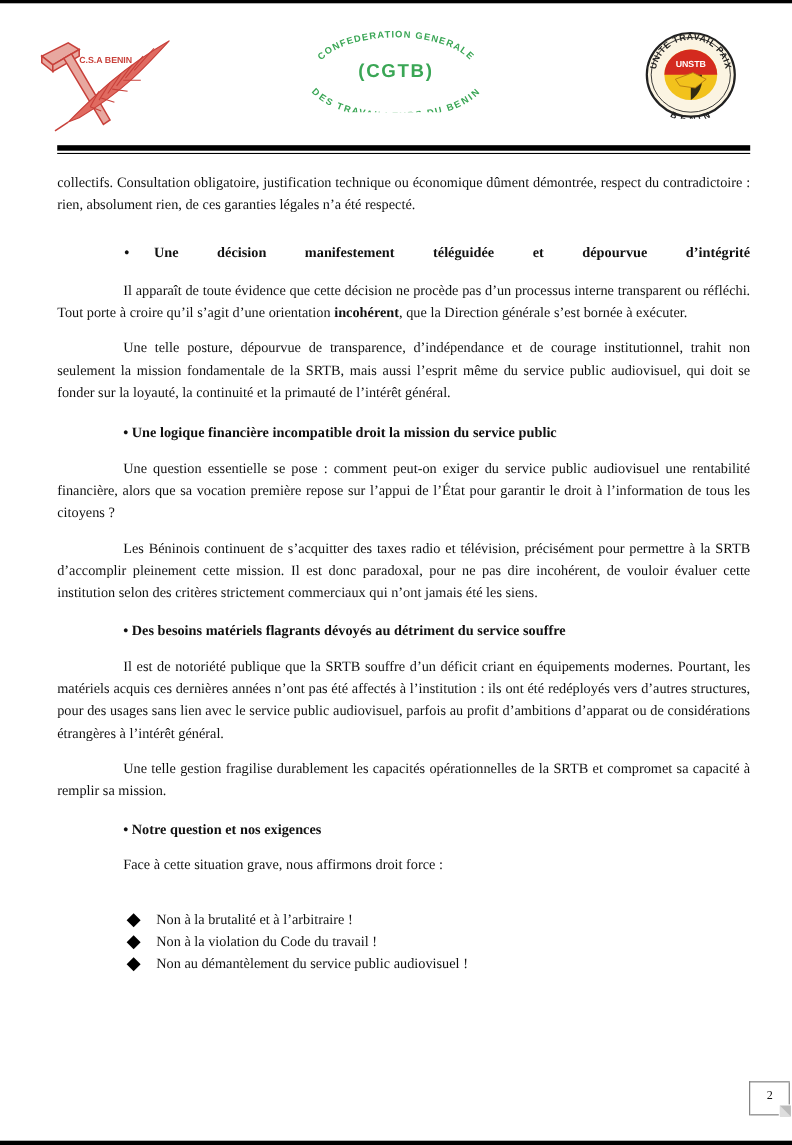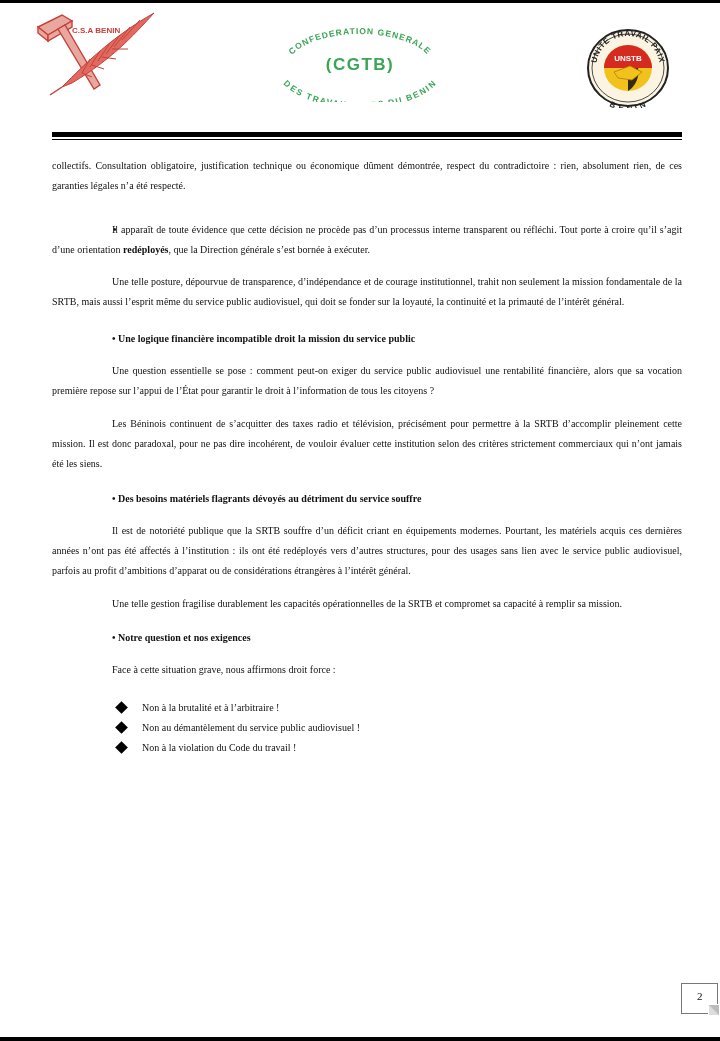--- a/index.html
+++ b/index.html
@@ -6,45 +6,45 @@
     body {
       width: 720px; height: 1041px; position: relative; overflow: hidden;
       font-family: "Liberation Serif", "DejaVu Serif", serif;
       color: #111;
     }
     .top-bar { position: absolute; left: 0; top: 0; width: 720px; height: 3px; background: #000; }
     .bottom-bar { position: absolute; left: 0; top: 1037px; width: 720px; height: 4px; background: #000; }
 
     
     .logo { position: absolute; }
-    .logo-csa { left: 32px; top: 7px; width: 128px; height: 90px; }
+    .logo-csa { left: 32px; top: 31px; width: 128px; height: 90px; }
     .logo-cgtb { left: 270px; top: 22px; width: 180px; height: 80px; }
     .logo-unstb { left: 578px; top: 28px; width: 100px; height: 80px; }
 
     .rule-thick { position: absolute; left: 52px; top: 132px; width: 630px; height: 5px; background: #000; }
     .rule-thin { position: absolute; left: 52px; top: 139px; width: 630px; height: 1px; background: #000; }
 
     .content {
       position: absolute; left: 52px; top: 156px; width: 630px;
-      font-size: 10px; line-height: 20.3px;
+      font-size: 13px; line-height: 20.3px;
     }
     p { margin: 0; text-align: justify; }
     .indent { text-indent: 60px; }
     .gap { margin-top: 12px; }
     .gap-l { margin-top: 14px; }
 
     .h-bullet-1 {
       margin-top: 23px; padding-left: 88px; position: relative; font-weight: bold; text-align: justify;
     }
     .h-bullet-1 .dot { position: absolute; left: 61px; top: 0; }
     .h-bullet-1 .line1 { display: block; text-align: justify; text-align-last: justify; }
     .h-bullet-1 .line2 { display: block; padding-left: 2px; }
 
     .h-bullet { font-weight: bold; padding-left: 60px; margin-top: 14px; }
-    .list { margin-top: 17px; padding-left: 60px; }
+    .list { margin-top: 30px; padding-left: 60px; }
     .diamond-item { display: flex; align-items: center; height: 20px; }
     .diamond {
       width: 9px; height: 9px; background: #000; transform: rotate(45deg);
       margin-left: 5px; margin-right: 16px; flex: 0 0 auto;
     }
 
     .page-num-box {
       position: absolute; left: 681px; top: 983px; width: 36px; height: 30px;
       border: 1px solid #777; border-right: none; border-bottom: none; background: #fff;
     }
@@ -126,48 +126,49 @@
 </div>
 
 <div class="rule-thick"></div>
 <div class="rule-thin"></div>
 
 <div class="content">
   <p>collectifs. Consultation obligatoire, justification technique ou économique dûment démontrée, respect du contradictoire : rien, absolument rien, de ces garanties légales n’a été respecté.</p>
 
   <div class="h-bullet-1">
     <span class="dot">•</span>
+    <span class="line1">Une décision manifestement téléguidée et dépourvue d’intégrité</span>
   </div>
 
-  <p class="indent gap-l"><span>Il apparaît de toute évidence que cette décision ne procède pas d’un processus interne transparent ou réfléchi. Tout porte à croire qu’il s’agit d’une orientation </span><b>redéployés</b><span>, que la Direction générale s’est bornée à exécuter.</span></p>
+  <p class="indent gap-l"><span>Il apparaît de toute évidence que cette décision ne procède pas d’un processus interne transparent ou réfléchi. Tout porte à croire qu’il s’agit d’une orientation </span><b>incohérent</b><span>, que la Direction générale s’est bornée à exécuter.</span></p>
   <p class="indent gap">Une telle posture, dépourvue de transparence, d’indépendance et de courage institutionnel, trahit non seulement la mission fondamentale de la SRTB, mais aussi l’esprit même du service public audiovisuel, qui doit se fonder sur la loyauté, la continuité et la primauté de l’intérêt général.</p>
 
   <div class="h-bullet" style="margin-top:16px">• Une logique financière incompatible droit la mission du service public</div>
   <p class="indent gap">Une question essentielle se pose : comment peut-on exiger du service public audiovisuel une rentabilité financière, alors que sa vocation première repose sur l’appui de l’État pour garantir le droit à l’information de tous les citoyens ?</p>
   <p class="indent gap">Les Béninois continuent de s’acquitter des taxes radio et télévision, précisément pour permettre à la SRTB d’accomplir pleinement cette mission. Il est donc paradoxal, pour ne pas dire incohérent, de vouloir évaluer cette institution selon des critères strictement commerciaux qui n’ont jamais été les siens.</p>
 
   <div class="h-bullet">• Des besoins matériels flagrants dévoyés au détriment du service souffre</div>
   <p class="indent gap">Il est de notoriété publique que la SRTB souffre d’un déficit criant en équipements modernes. Pourtant, les matériels acquis ces dernières années n’ont pas été affectés à l’institution : ils ont été redéployés vers d’autres structures, pour des usages sans lien avec le service public audiovisuel, parfois au profit d’ambitions d’apparat ou de considérations étrangères à l’intérêt général.</p>
   <p class="indent gap">Une telle gestion fragilise durablement les capacités opérationnelles de la SRTB et compromet sa capacité à remplir sa mission.</p>
 
   <div class="h-bullet">• Notre question et nos exigences</div>
   <p class="gap" style="padding-left:60px">Face à cette situation grave, nous affirmons droit force :</p>
 
   <div class="list">
     <div class="diamond-item">
       <span class="diamond"></span>
       <span>Non à la brutalité et à l’arbitraire !</span>
     </div>
     <div class="diamond-item">
       <span class="diamond"></span>
-      <span>Non au démantèlement du service public audiovisuel !</span>
+      <span>Non à la violation du Code du travail !</span>
     </div>
     <div class="diamond-item">
       <span class="diamond"></span>
-      <span>Non à la violation du Code du travail !</span>
+      <span>Non au démantèlement du service public audiovisuel !</span>
     </div>
   </div>
 </div>
 
 <div class="page-num-box">
   <span class="edge-r"></span>
     <span class="edge-b"></span>
   <span class="page-num">2</span>
 </div>
 

